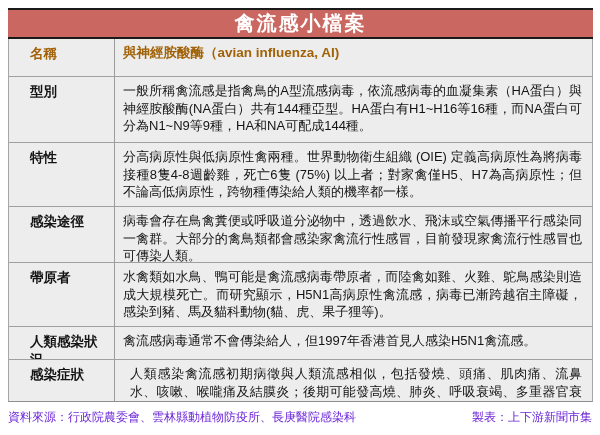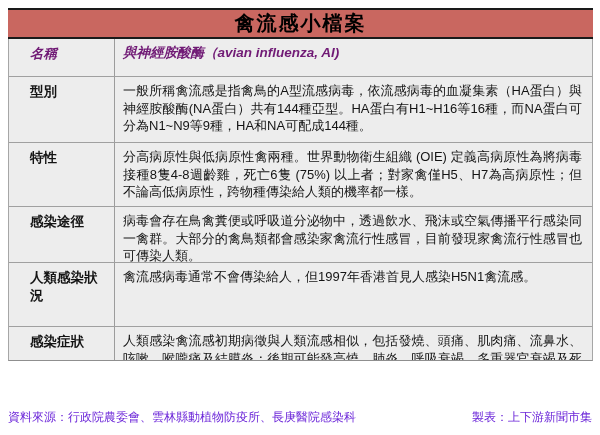--- a/index.html
+++ b/index.html
@@ -25,21 +25,21 @@
   }
   .table-header {
     box-sizing: content-box;
     height: 27px;
     background: #C96760;
     border-top: 2px solid #1a1a1a;
     border-bottom: 2px solid #1a1a1a;
     text-align: center;
   }
   .table-title {
-    color: #000000;
+    color: #ffffff;
     font-size: 20px;
     font-weight: bold;
     line-height: 27px;
     letter-spacing: 2px;
   }
   .table-body {
     background: #EDEDED;
     border-left: 1px solid #A6A6A6;
     border-right: 1px solid #A6A6A6;
     border-bottom: 1px solid #8F8F8F;
@@ -71,22 +71,21 @@
   .content-cell {
     flex: 1;
     padding: 5px 10px 0 8px;
     font-size: 13px;
     line-height: 17.5px;
     color: #141414;
     text-align: justify;
   }
   .row.accent .label-cell,
   .row.accent .content-cell {
-    color: #701a75;
-    font-style: italic;
+    color: #a16207;
   }
   .row.accent .content-cell {
     font-weight: bold;
     font-size: 13.5px;
   }
   .footer {
     position: absolute;
     left: 8px;
     right: 8px;
     top: 409px;
@@ -122,20 +121,24 @@
       <div class="row">
         <div class="label-cell">特性</div>
         <div class="content-cell">分高病原性與低病原性禽兩種。世界動物衛生組織 (OIE) 定義高病原性為將病毒接種8隻4-8週齡雞，死亡6隻 (75%) 以上者；對家禽僅H5、H7為高病原性；但不論高低病原性，跨物種傳染給人類的機率都一樣。</div>
       </div>
 
       <div class="row">
         <div class="label-cell">感染途徑</div>
         <div class="content-cell">病毒會存在鳥禽糞便或呼吸道分泌物中，透過飲水、飛沫或空氣傳播平行感染同一禽群。大部分的禽鳥類都會感染家禽流行性感冒，目前發現家禽流行性感冒也可傳染人類。</div>
       </div>
 
+      <div class="row">
+        <div class="label-cell">帶原者</div>
+        <div class="content-cell">水禽類如水鳥、鴨可能是禽流感病毒帶原者，而陸禽如雞、火雞、鴕鳥感染則造成大規模死亡。而研究顯示，H5N1高病原性禽流感，病毒已漸跨越宿主障礙，感染到豬、馬及貓科動物(貓、虎、果子狸等)。</div>
+      </div>
 
       <div class="row">
         <div class="label-cell">人類感染狀況</div>
         <div class="content-cell">禽流感病毒通常不會傳染給人，但1997年香港首見人感染H5N1禽流感。</div>
       </div>
 
       <div class="row">
         <div class="label-cell">感染症狀</div>
         <div class="content-cell">人類感染禽流感初期病徵與人類流感相似，包括發燒、頭痛、肌肉痛、流鼻水、咳嗽、喉嚨痛及結膜炎；後期可能發高燒、肺炎、呼吸衰竭、多重器官衰竭及死亡。</div>
       </div>

